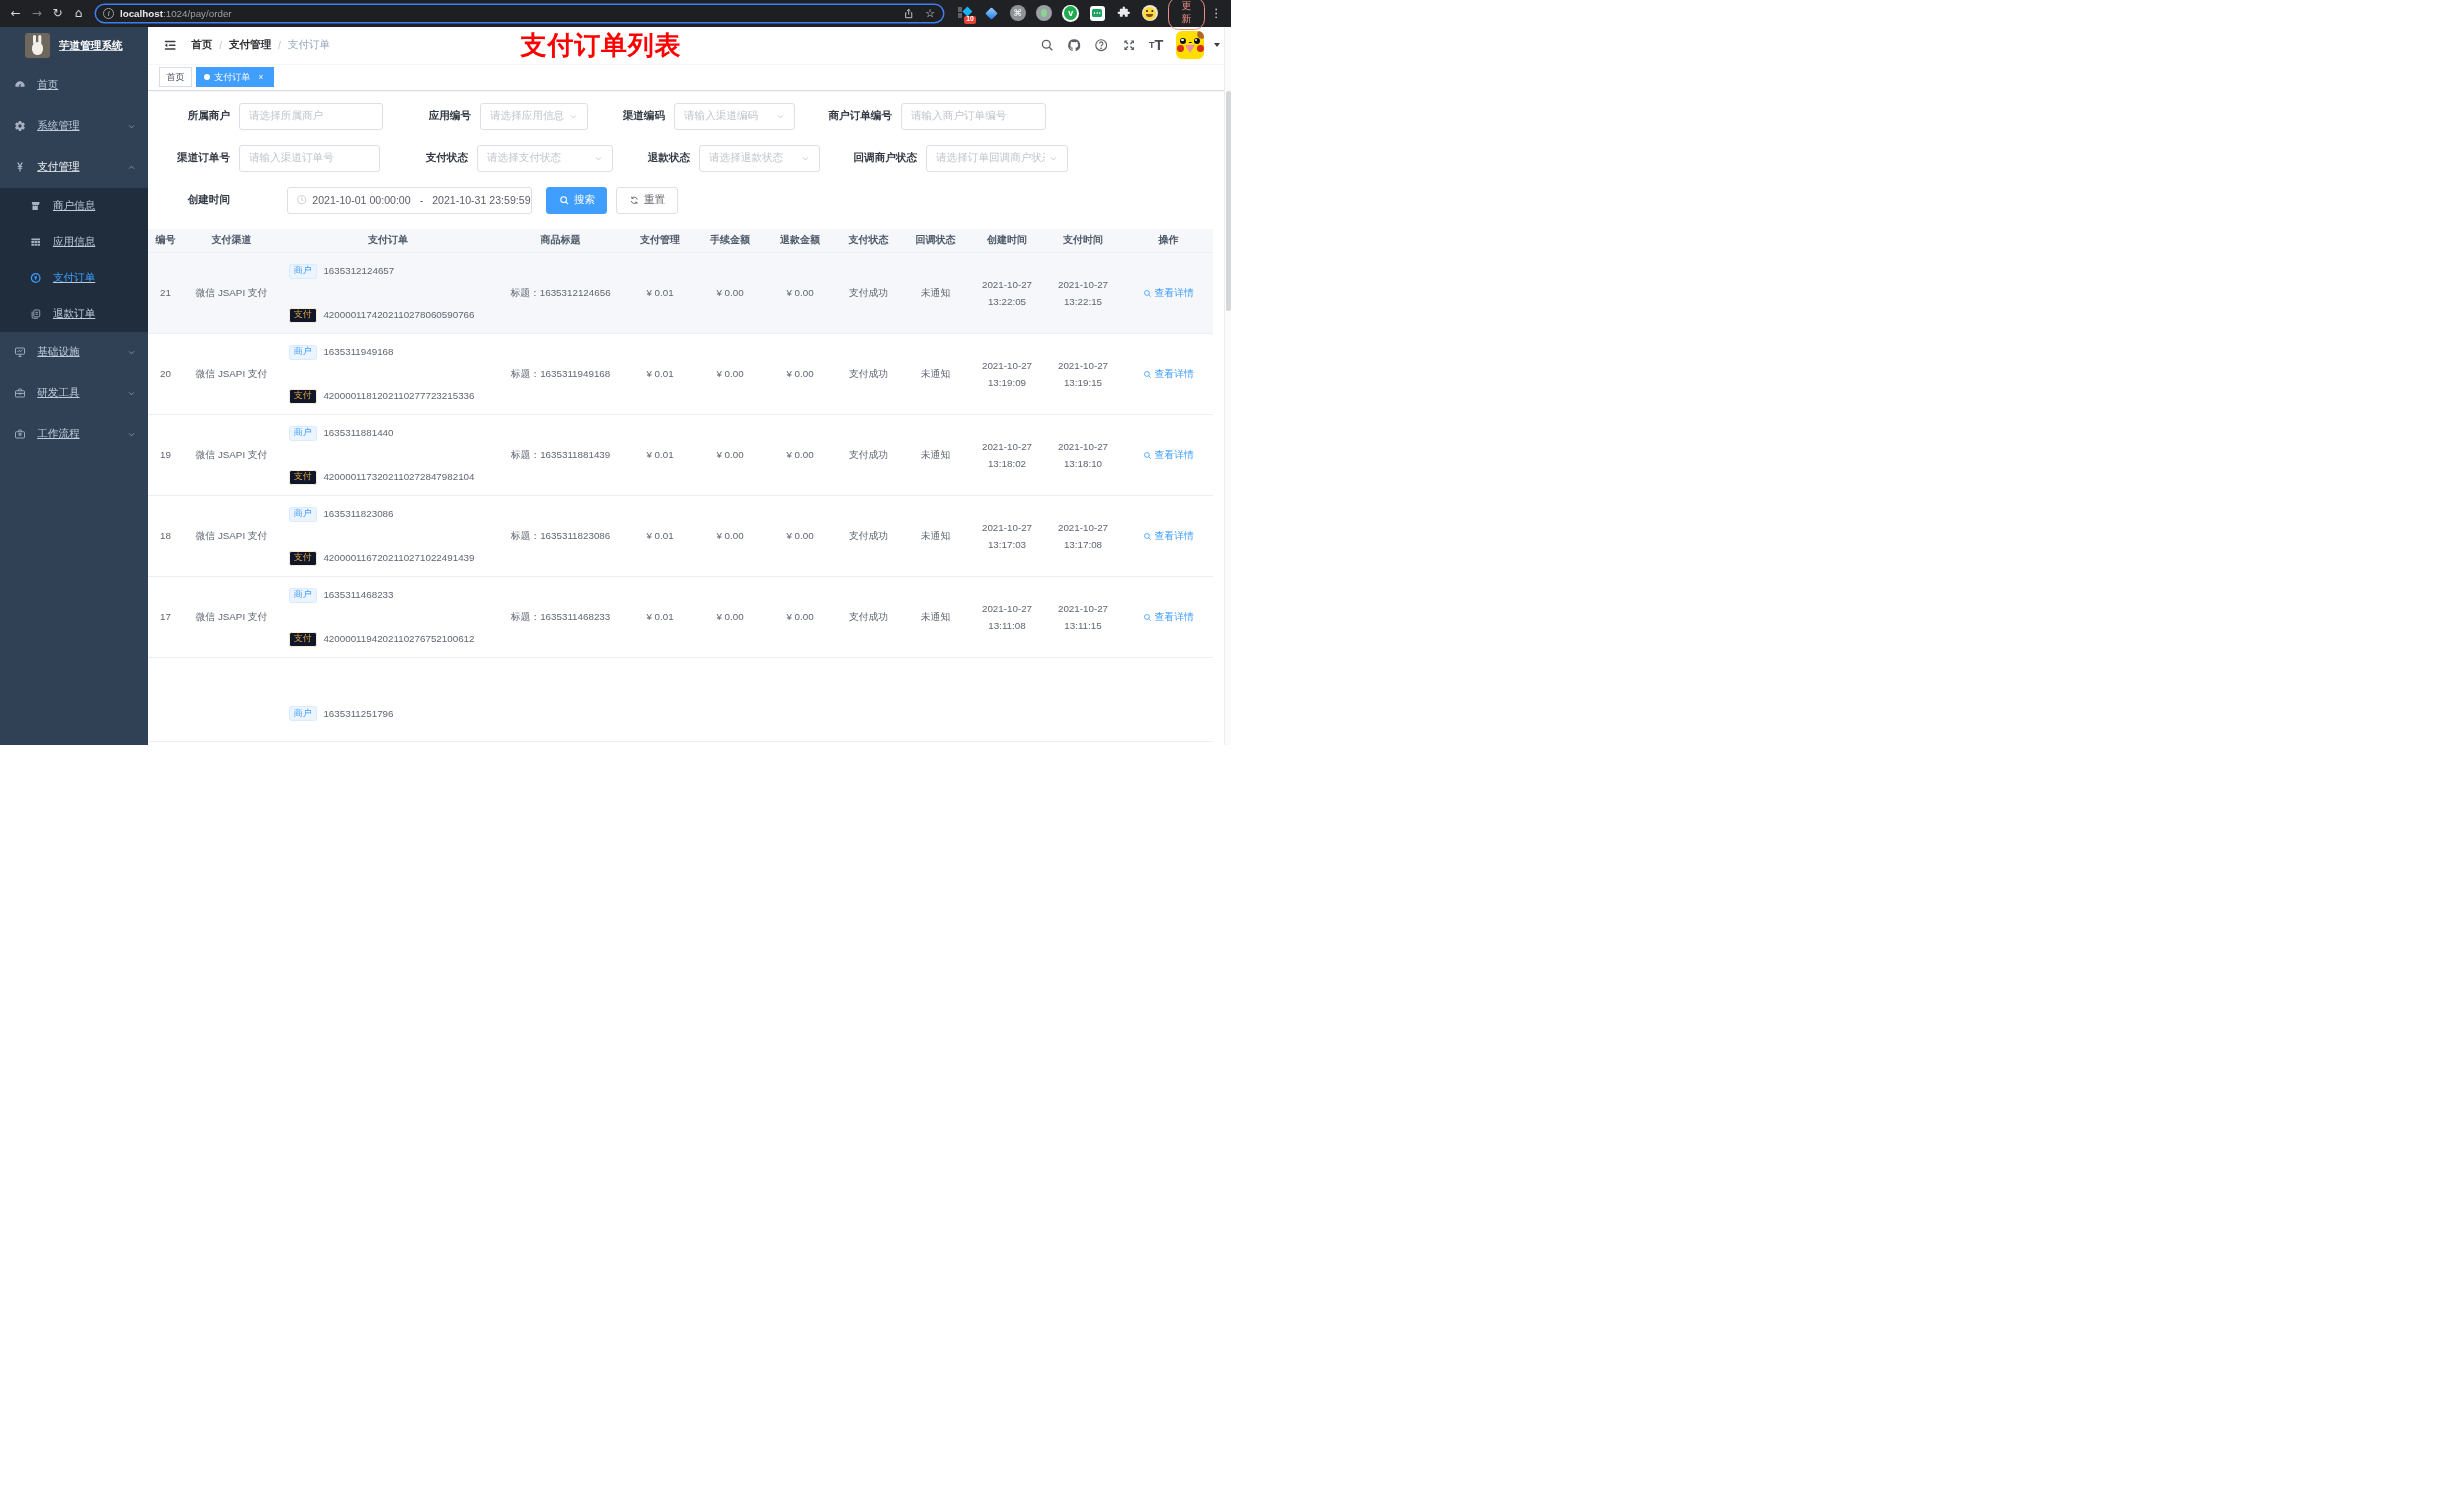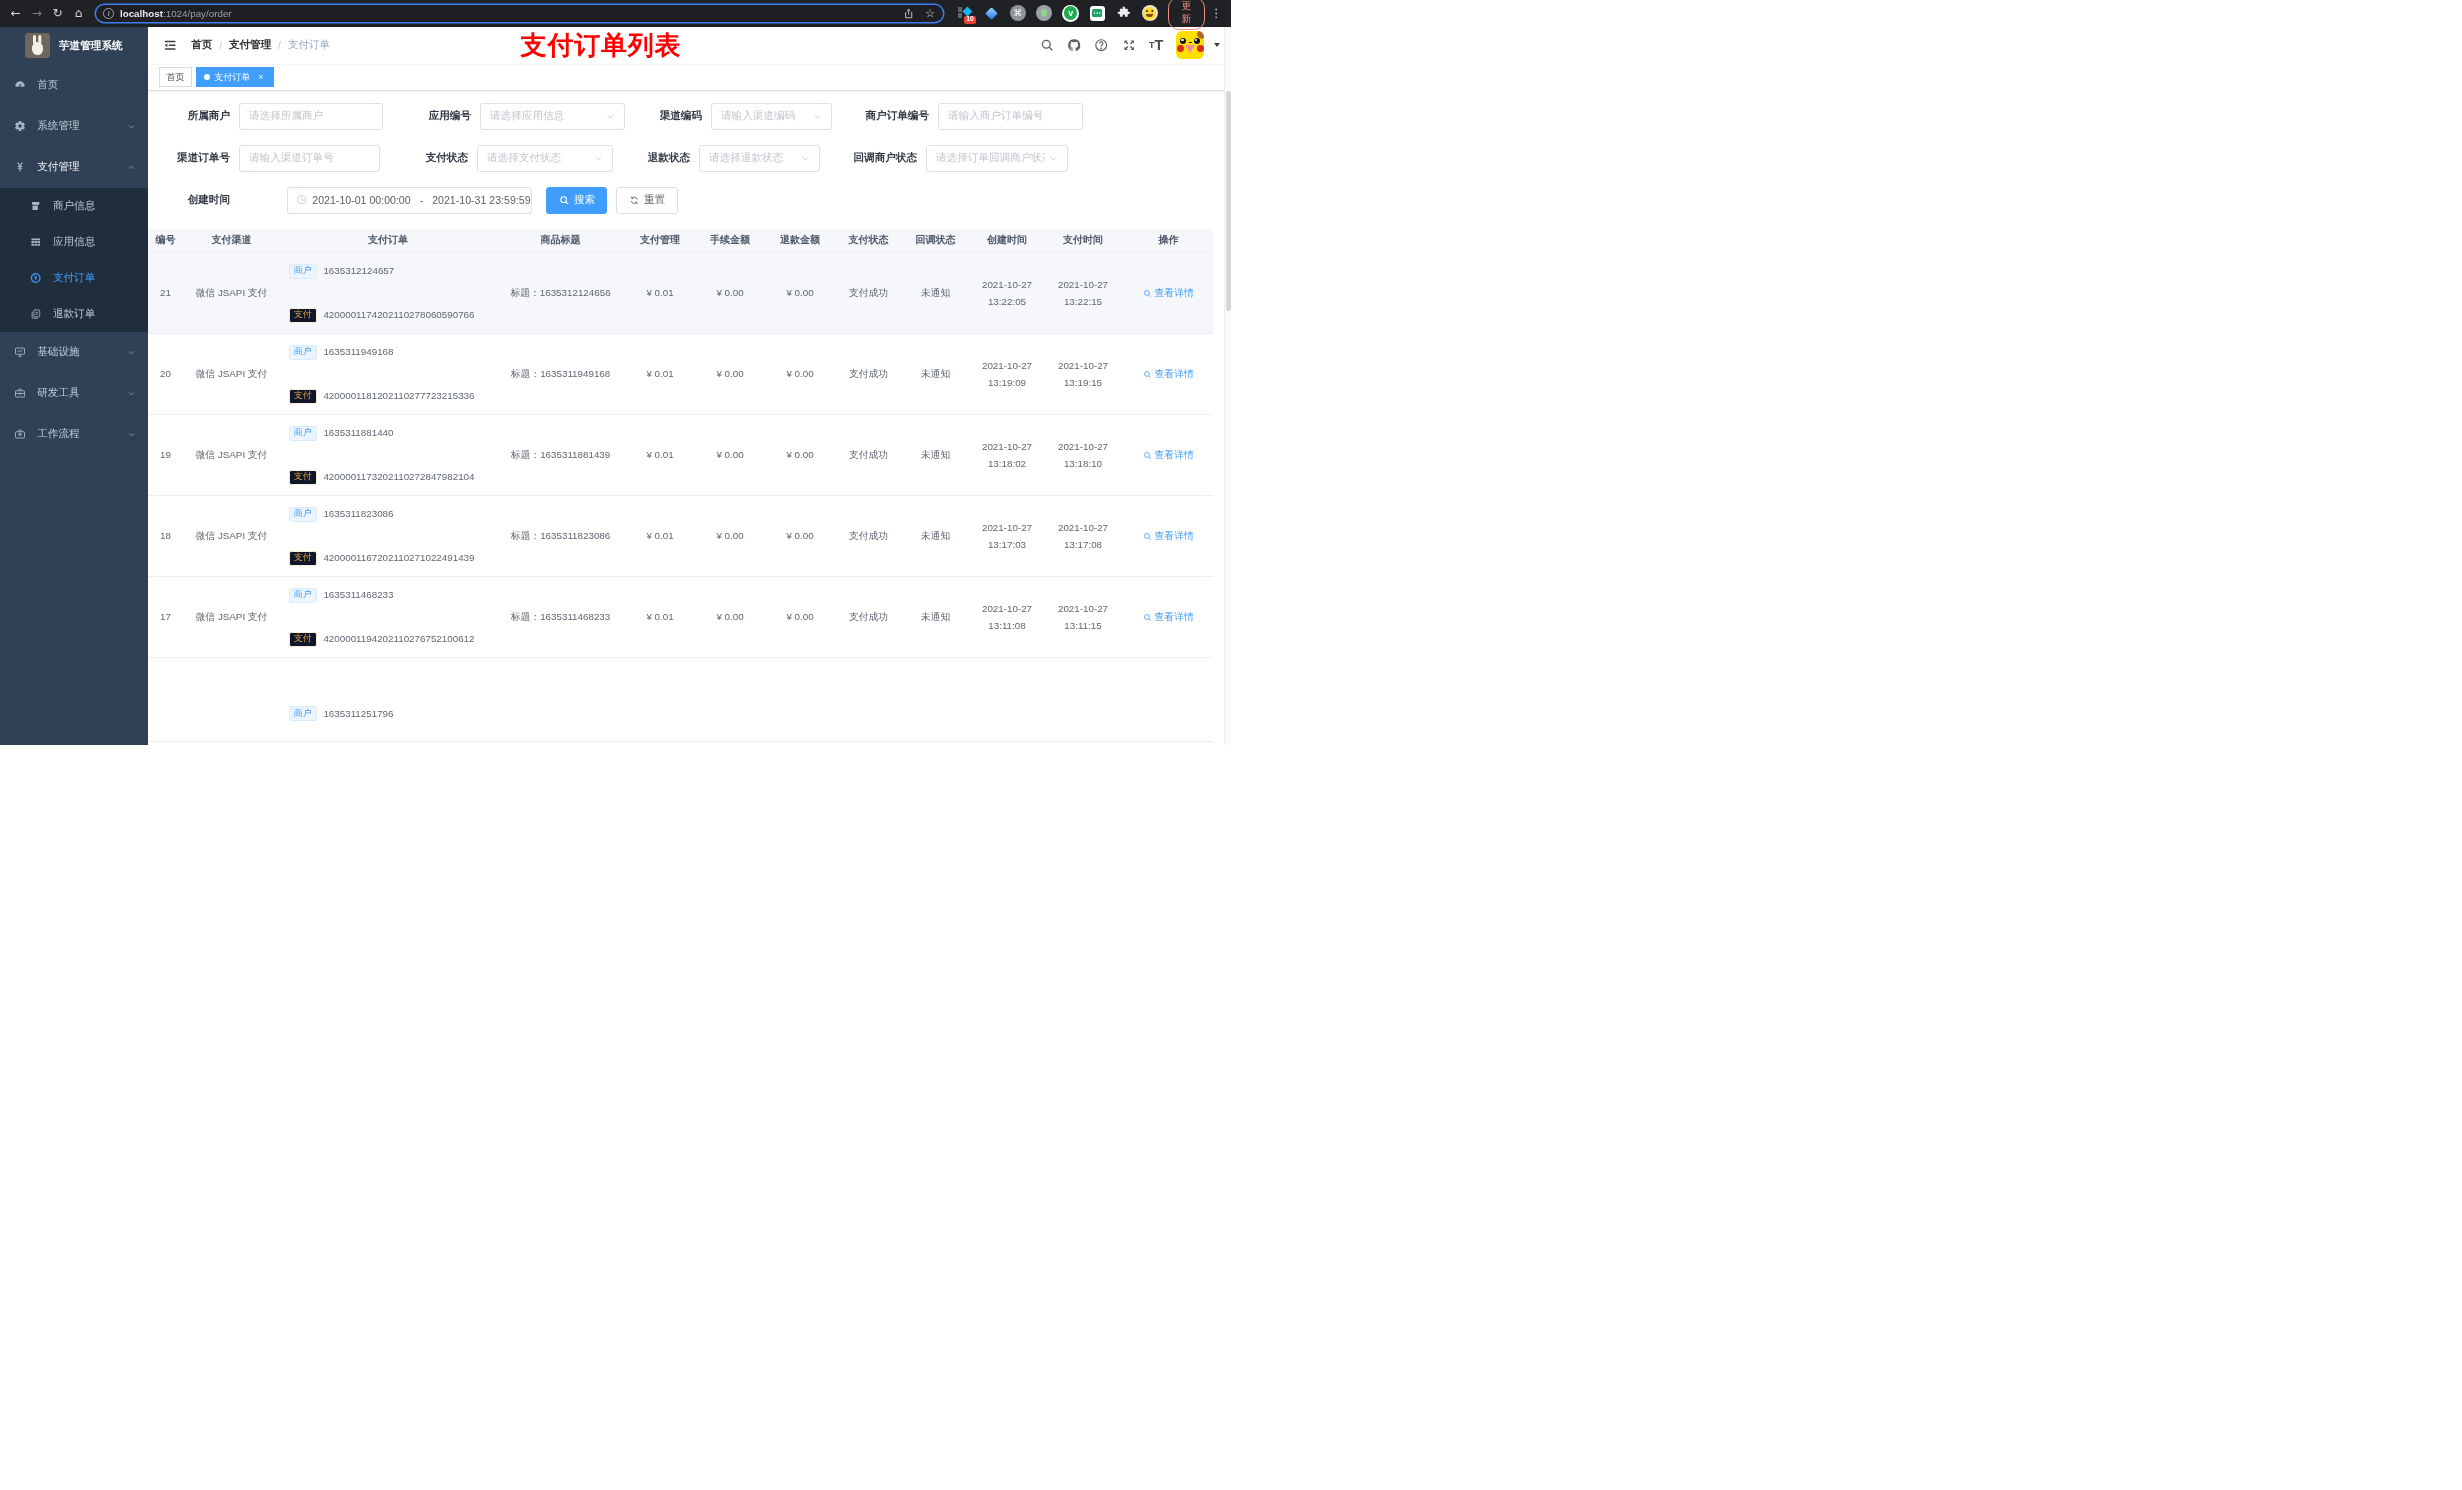--- a/index.html
+++ b/index.html
@@ -37,21 +37,21 @@
   .ext-puzzle svg { display:block; }
   .ext-emoji { width:16px; height:16px; border-radius:50%; background:#e9e5d8; display:flex; align-items:center; justify-content:center; }
   .ext-emoji i { width:13px; height:13px; border-radius:50%; background:#ffd83b; position:relative; display:block; }
   .ext-emoji i:before { content:""; position:absolute; left:2.3px; top:3px; width:2.3px; height:2.3px; border-radius:50%; background:#222; box-shadow:5.3px 0 0 #222; }
   .ext-emoji i:after { content:""; position:absolute; left:3px; top:6.8px; width:6.8px; height:3.8px; border-radius:0 0 6.8px 6.8px; background:#7c4a1e; }
   .update-pill { background:none; border:1.5px solid #ee8f84; color:#ee8f84; border-radius:10.6px; font-size:9.8px; padding:2.3px 9px; margin:0 3px 0 4.5px; font-family:inherit; }
   .dots { color:#e8eaed; font-size:11.4px; padding:0 3px; font-family:"DejaVu Sans",sans-serif; }
 
   
   .app { display:flex; height:719px; }
-  .sidebar { width:148px; background:#304156; flex:none; color:#bfcbd9; }
+  .sidebar { width:148px; background:#304156; flex:none; color:#bfcbd9;text-decoration:underline; }
   .logo-row { height:38px; display:flex; align-items:center; padding-left:25px; }
   .logo-img { width:25px; height:25px; border-radius:3px; background:#6e675d; position:relative; overflow:hidden; flex:none; }
   .logo-img:before { content:""; position:absolute; left:6.8px; top:9px; width:11.4px; height:13px; background:#f3f0ea; border-radius:50% 50% 45% 45%; }
   .logo-img:after { content:""; position:absolute; left:8.3px; top:1.5px; width:3px; height:9px; background:#f3f0ea; border-radius:3px; box-shadow:5.3px 0 0 #f3f0ea; }
   .logo-title { color:#fff; font-weight:700; font-size:10.6px; margin-left:9px; white-space:nowrap; }
   .menu-item { height:41px; display:flex; align-items:center; padding:0 12px 0 13.6px; cursor:pointer; position:relative; font-size:10.6px; }
   .menu-item .mi-icon { width:13px; height:13px; margin-right:10.6px; display:flex; align-items:center; justify-content:center; color:#a8b4c4; flex:none; font-size:11.4px; }
   .menu-item .mi-icon svg { width:12px; height:12px; }
   .menu-item .chev { margin-left:auto; color:#8b97a8; display:flex; }
   .menu-item .chev svg { width:9px; height:9px; }
@@ -407,21 +407,21 @@
     <section class="content">
       <div class="filter-row" id="filter-row-1">
           <div class="f-item">
             <label class="f-label" style="width: 91px;">所属商户</label>
             <div class="f-control" style="width: 144px;">
               <span class="ph">请选择所属商户</span>
             </div>
           </div>
           <div class="f-item">
             <label class="f-label" style="width: 97px;">应用编号</label>
-            <div class="f-control" style="width: 145px;">
+            <div class="f-control" style="width: 108px;">
               <span class="ph">请选择应用信息</span>
               <span class="sel-arrow">
                 <svg viewBox="0 0 24 24" fill="none" stroke="currentColor" stroke-width="2.4">
                   <path d="M5.5 9l6.5 6.5L18.5 9"></path>
                 </svg>
               </span>
             </div>
           </div>
           <div class="f-item">
             <label class="f-label" style="width: 86px;">渠道编码</label>

